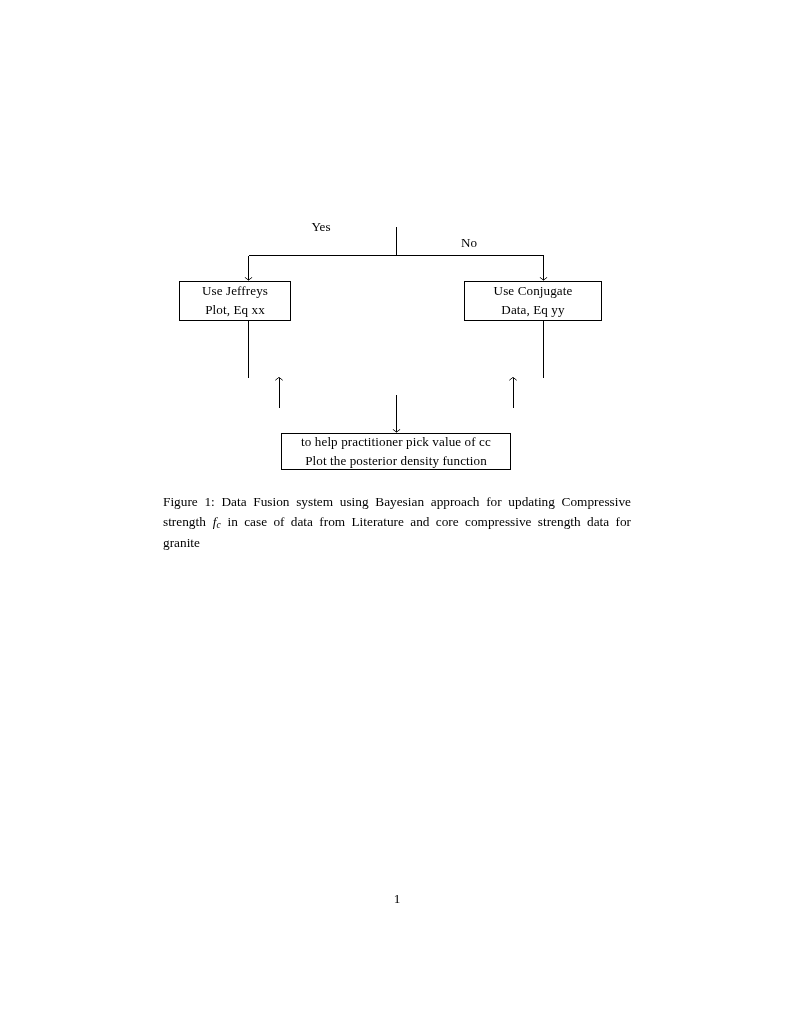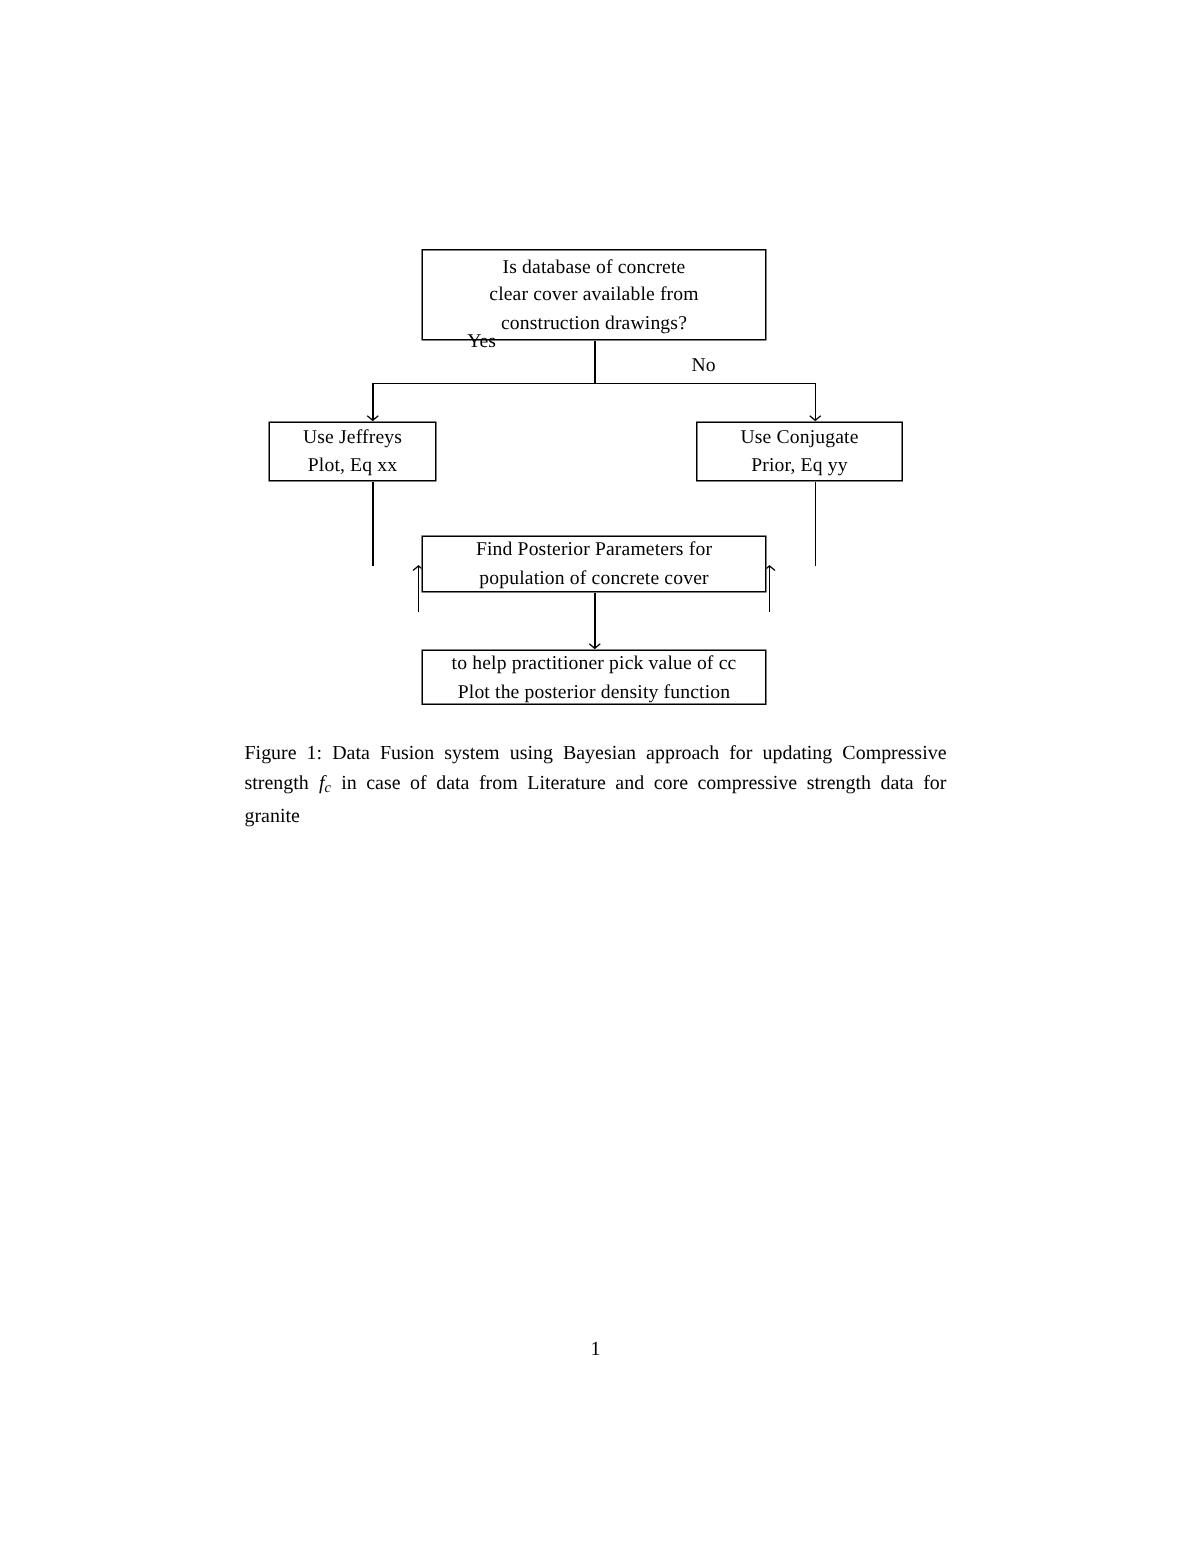--- a/index.html
+++ b/index.html
@@ -134,43 +134,34 @@
         <line x1="248.5" y1="321" x2="248.5" y2="377.5"></line>
         <line x1="248.5" y1="377.5" x2="279" y2="377.5" marker-end="url(#arrowdown)" transform="rotate(-90 279 377.5)"></line>
 
         <line x1="543.5" y1="321" x2="543.5" y2="377.5"></line>
         <line x1="543.5" y1="377.5" x2="513" y2="377.5" marker-end="url(#arrowdown)" transform="rotate(90 513 377.5)"></line>
 
         <line x1="396.5" y1="395" x2="396.5" y2="432" marker-end="url(#arrowdown)"></line>
       </g>
     </svg>
 
-    <div class="node-box" id="node-decision">
-      <span class="ln">Is database of concrete</span>
-      <span class="ln">clear cover available from</span>
-      <span class="ln">construction drawings?</span>
-    </div>
 
     <div class="edge-label" id="label-yes">Yes</div>
     <div class="edge-label" id="label-no">No</div>
 
     <div class="node-box" id="node-jeffreys">
       <span class="ln">Use Jeffreys</span>
       <span class="ln">Plot, Eq xx</span>
     </div>
 
     <div class="node-box" id="node-conjugate">
       <span class="ln">Use Conjugate</span>
-      <span class="ln">Prior, Eq yy</span>
+      <span class="ln">Data, Eq yy</span>
     </div>
 
-    <div class="node-box" id="node-posterior">
-      <span class="ln">Find Posterior Parameters for</span>
-      <span class="ln">population of concrete cover</span>
-    </div>
 
     <div class="node-box" id="node-plot">
       <span class="ln">to help practitioner pick value of cc</span>
       <span class="ln">Plot the posterior density function</span>
     </div>
 
   </div>
 
   <div id="caption"><span>Figure 1:</span><span> Data Fusion system using Bayesian approach for updating Compressive strength </span><span class="math-italic"><span>f</span><sub>c</sub></span><span> in case of data from Literature and core compressive strength data for granite</span></div>
 

